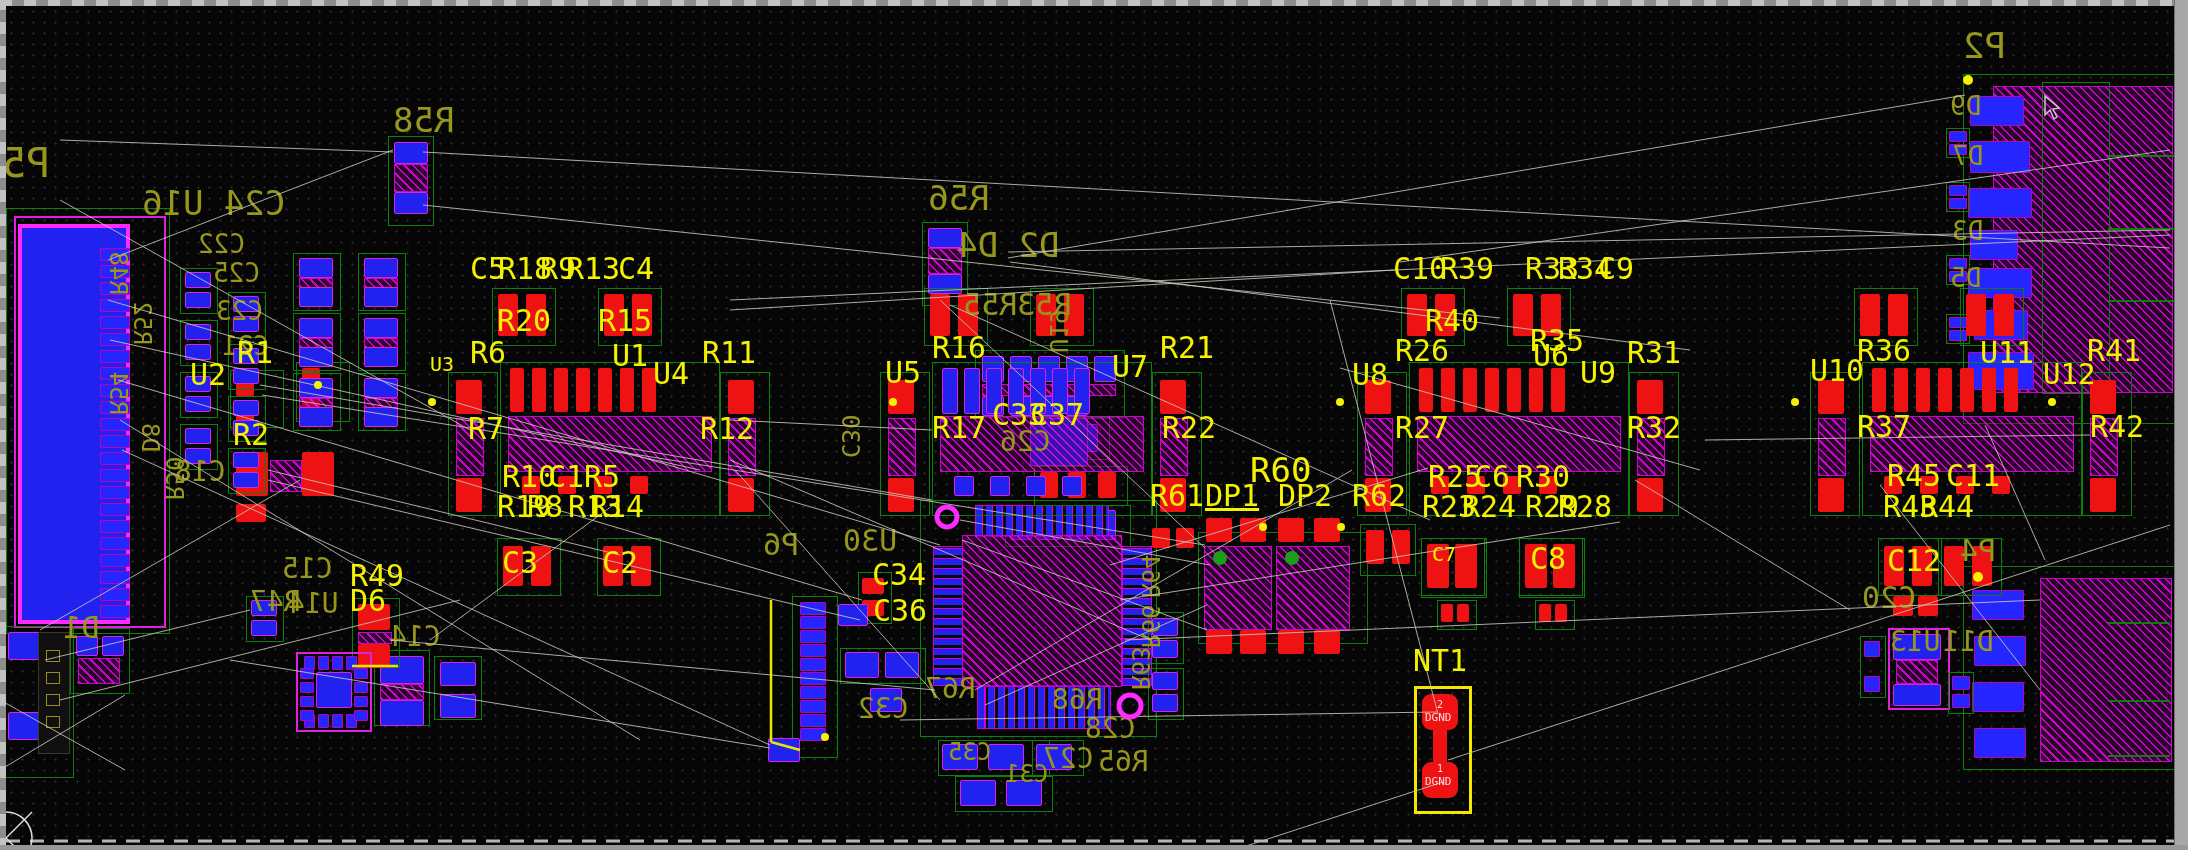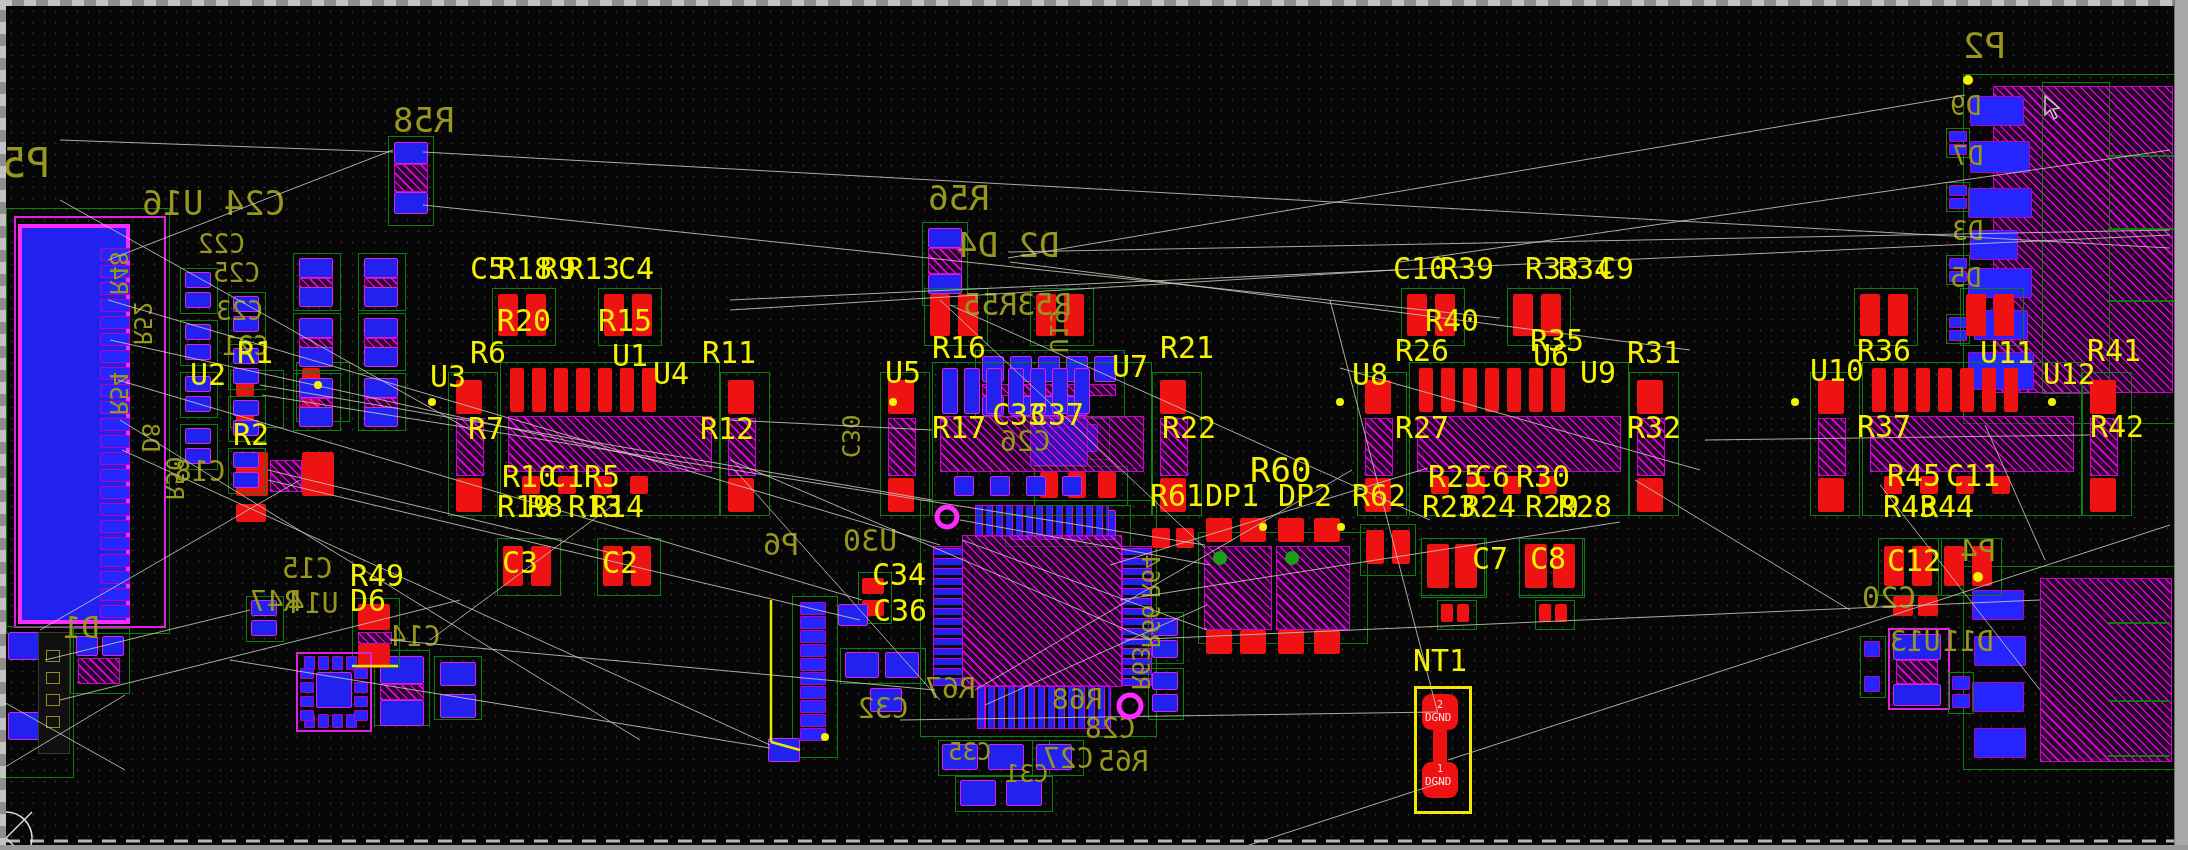--- a/index.html
+++ b/index.html
@@ -443,21 +443,21 @@
       <div class="abs comp b2" style="left: 326px; top: 708px; width: 9px; height: 12px;"></div>
       <div class="abs comp b2" style="left: 294px; top: 690px; width: 12px; height: 9px;"></div>
       <div class="abs comp b2" style="left: 348px; top: 690px; width: 12px; height: 9px;"></div>
       <div class="abs comp b2" style="left: 340px; top: 650px; width: 9px; height: 12px;"></div>
       <div class="abs comp b2" style="left: 340px; top: 708px; width: 9px; height: 12px;"></div>
       <div class="abs comp b2" style="left: 294px; top: 704px; width: 12px; height: 9px;"></div>
       <div class="abs comp b2" style="left: 348px; top: 704px; width: 12px; height: 9px;"></div>
       <span class="abs lbl yl" style="left: 231px; top: 332px; font-size: 30px;">R1</span>
       <span class="abs lbl yl" style="left: 184px; top: 354px; font-size: 30px;">U2</span>
       <span class="abs lbl yl" style="left: 227px; top: 414px; font-size: 30px;">R2</span>
-      <span class="abs lbl yl" style="left: 424px; top: 356px; font-size: 30px;">U3</span>
+      <span class="abs lbl yl" style="left: 424px; top: 348px; font-size: 20px;">U3</span>
       <span class="abs lbl yl" style="left: 464px; top: 332px; font-size: 30px;">R6</span>
       <span class="abs lbl yl" style="left: 491px; top: 300px; font-size: 30px;">R20</span>
       <span class="abs lbl yl" style="left: 592px; top: 300px; font-size: 30px;">R15</span>
       <span class="abs lbl yl" style="left: 606px; top: 335px; font-size: 30px;">U1</span>
       <span class="abs lbl yl" style="left: 647px; top: 353px; font-size: 30px;">U4</span>
       <span class="abs lbl yl" style="left: 696px; top: 332px; font-size: 30px;">R11</span>
       <span class="abs lbl yl" style="left: 462px; top: 408px; font-size: 30px;">R7</span>
       <span class="abs lbl yl" style="left: 694px; top: 408px; font-size: 30px;">R12</span>
       <span class="abs lbl yl" style="left: 464px; top: 248px; font-size: 30px;">C5</span>
       <span class="abs lbl yl" style="left: 492px; top: 248px; font-size: 30px;">R18</span>
@@ -476,21 +476,21 @@
       <span class="abs lbl yl" style="left: 879px; top: 352px; font-size: 30px;">U5</span>
       <span class="abs lbl yl" style="left: 926px; top: 327px; font-size: 30px;">R16</span>
       <span class="abs lbl yl" style="left: 1154px; top: 327px; font-size: 30px;">R21</span>
       <span class="abs lbl yl" style="left: 1106px; top: 346px; font-size: 30px;">U7</span>
       <span class="abs lbl yl" style="left: 926px; top: 407px; font-size: 30px;">R17</span>
       <span class="abs lbl yl" style="left: 1156px; top: 407px; font-size: 30px;">R22</span>
       <span class="abs lbl yl" style="left: 986px; top: 394px; font-size: 30px;">C33</span>
       <span class="abs lbl yl" style="left: 1024px; top: 394px; font-size: 30px;">C37</span>
       <span class="abs lbl yl" style="left: 1244px; top: 447px; font-size: 34px;">R60</span>
       <span class="abs lbl yl" style="left: 1144px; top: 475px; font-size: 30px;">R61</span>
-      <span class="abs lbl yl" style="left: 1199px; top: 475px; font-size: 30px;">DP1</span>
+      <span class="abs lbl yl" style="left: 1199px; top: 475px; font-size: 30px; text-decoration: underline;">DP1</span>
       <span class="abs lbl yl" style="left: 1272px; top: 475px; font-size: 30px;">DP2</span>
       <span class="abs lbl yl" style="left: 1346px; top: 475px; font-size: 30px;">R62</span>
       <span class="abs lbl yl" style="left: 1346px; top: 354px; font-size: 30px;">U8</span>
       <span class="abs lbl yl" style="left: 1389px; top: 330px; font-size: 30px;">R26</span>
       <span class="abs lbl yl" style="left: 1419px; top: 300px; font-size: 30px;">R40</span>
       <span class="abs lbl yl" style="left: 1524px; top: 300px; font-size: 30px; margin-top: 20px;">R35</span>
       <span class="abs lbl yl" style="left: 1527px; top: 335px; font-size: 30px;">U6</span>
       <span class="abs lbl yl" style="left: 1574px; top: 352px; font-size: 30px;">U9</span>
       <span class="abs lbl yl" style="left: 1621px; top: 332px; font-size: 30px;">R31</span>
       <span class="abs lbl yl" style="left: 1389px; top: 407px; font-size: 30px;">R27</span>
@@ -500,21 +500,21 @@
       <span class="abs lbl yl" style="left: 1519px; top: 248px; font-size: 30px;">R33</span>
       <span class="abs lbl yl" style="left: 1552px; top: 248px; font-size: 30px;">R34</span>
       <span class="abs lbl yl" style="left: 1592px; top: 248px; font-size: 30px;">C9</span>
       <span class="abs lbl yl" style="left: 1422px; top: 456px; font-size: 30px;">R25</span>
       <span class="abs lbl yl" style="left: 1468px; top: 456px; font-size: 30px;">C6</span>
       <span class="abs lbl yl" style="left: 1510px; top: 456px; font-size: 30px;">R30</span>
       <span class="abs lbl yl" style="left: 1416px; top: 486px; font-size: 30px;">R23</span>
       <span class="abs lbl yl" style="left: 1456px; top: 486px; font-size: 30px;">R24</span>
       <span class="abs lbl yl" style="left: 1519px; top: 486px; font-size: 30px;">R29</span>
       <span class="abs lbl yl" style="left: 1552px; top: 486px; font-size: 30px;">R28</span>
-      <span class="abs lbl yl" style="left: 1426px; top: 538px; font-size: 30px; margin-left: 40px;">C7</span>
+      <span class="abs lbl yl" style="left: 1426px; top: 538px; font-size: 20px;">C7</span>
       <span class="abs lbl yl" style="left: 1524px; top: 538px; font-size: 30px;">C8</span>
       <span class="abs lbl yl" style="left: 1804px; top: 350px; font-size: 30px;">U10</span>
       <span class="abs lbl yl" style="left: 1851px; top: 330px; font-size: 30px;">R36</span>
       <span class="abs lbl yl" style="left: 1974px; top: 332px; font-size: 30px;">U11</span>
       <span class="abs lbl yl" style="left: 2037px; top: 354px; font-size: 29px;">U12</span>
       <span class="abs lbl yl" style="left: 2081px; top: 330px; font-size: 30px;">R41</span>
       <span class="abs lbl yl" style="left: 1851px; top: 406px; font-size: 30px;">R37</span>
       <span class="abs lbl yl" style="left: 2084px; top: 406px; font-size: 30px;">R42</span>
       <span class="abs lbl yl" style="left: 1881px; top: 455px; font-size: 30px;">R45</span>
       <span class="abs lbl yl" style="left: 1940px; top: 455px; font-size: 30px;">C11</span>

